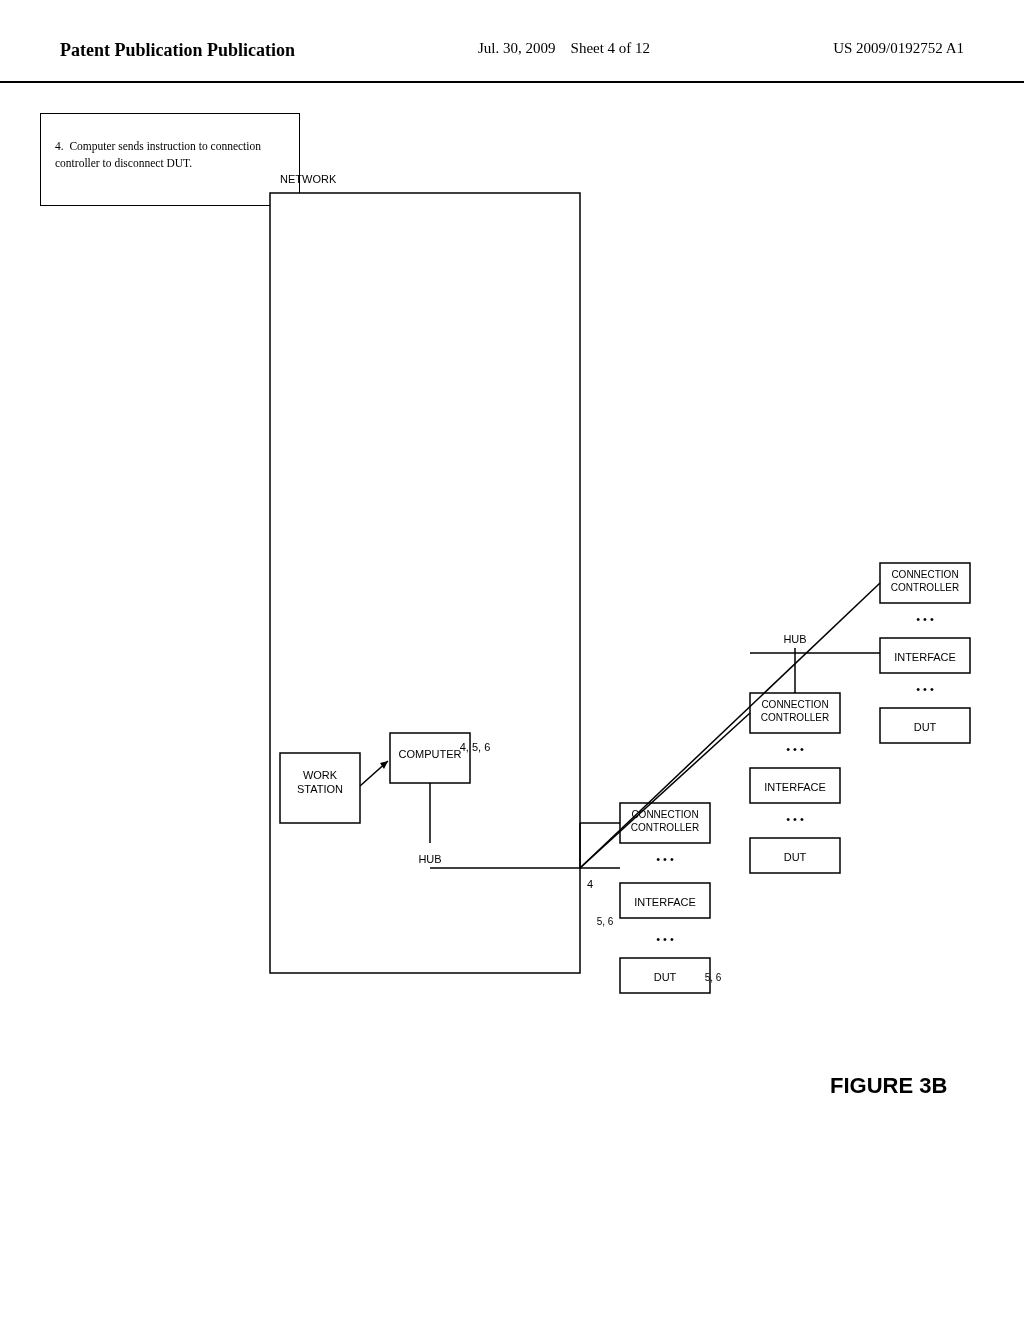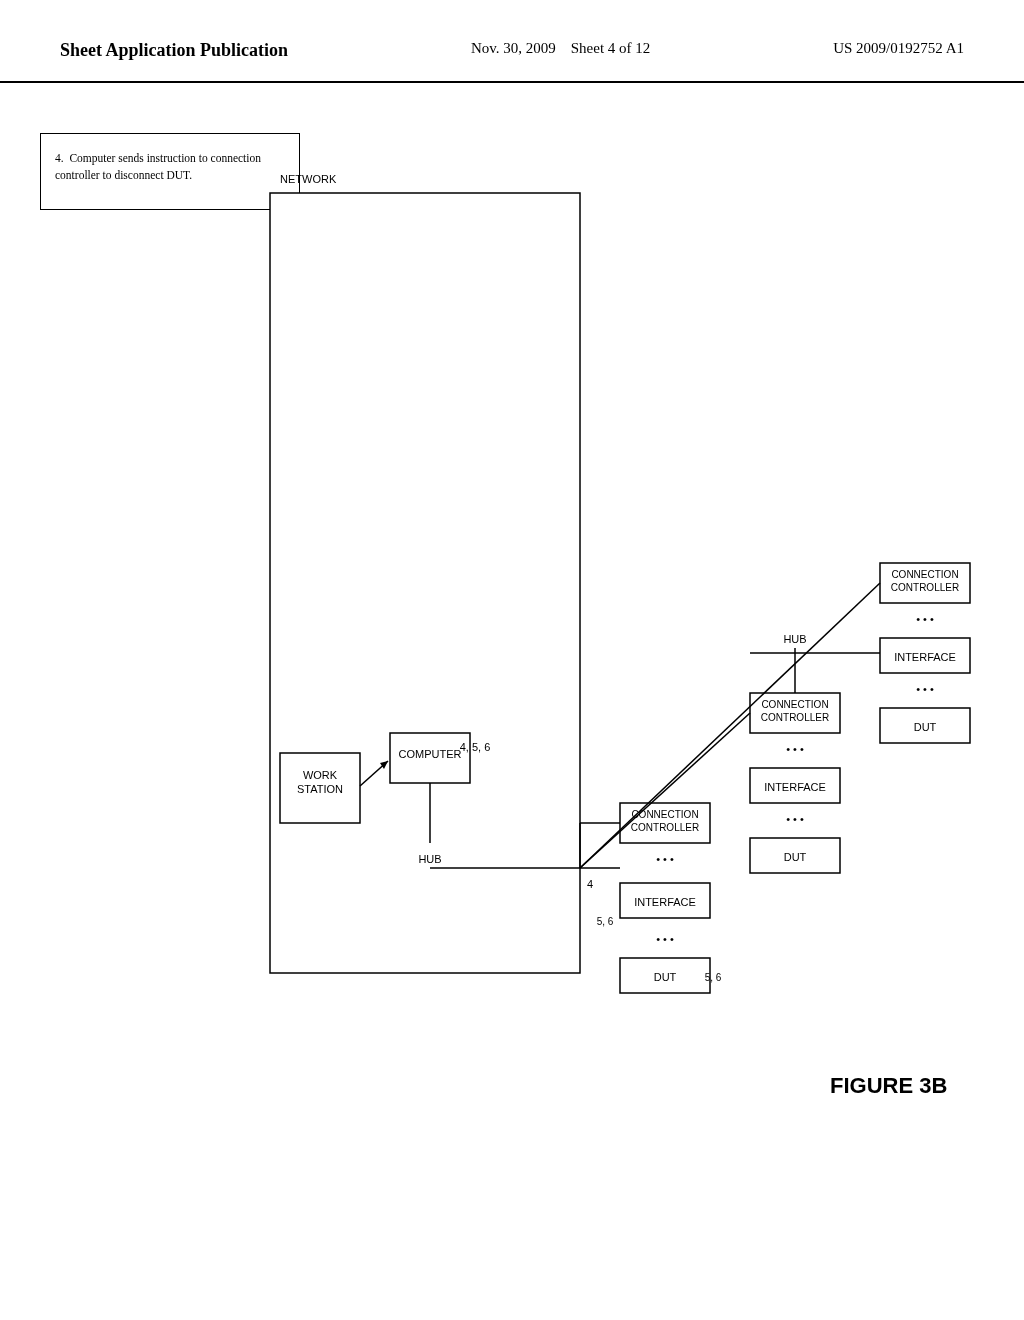--- a/index.html
+++ b/index.html
@@ -44,23 +44,22 @@
 
     
     .notes-section {
       width: 280px;
       position: relative;
       flex-shrink: 0;
     }
 
     .notes-box {
       border: 1.5px solid #000;
-      padding: 16px 14px;
+      padding: 24px 14px;
       width: 260px;
-      margin-top: 20px;
     }
 
     .notes-box p {
       font-size: 11.5px;
       line-height: 1.5;
       margin-bottom: 8px;
     }
 
     
     .diagram-section {
@@ -74,23 +73,23 @@
       top: 0;
       left: -60px;
       width: 780px;
       height: 1150px;
     }
   </style>
 </head>
 <body>
 
 <div class="header">
-  <div class="header-title">Sheet Application Publication</div>
+  <div class="header-title">Patent Publication Publication</div>
   <div class="header-meta">
-    <span>Nov. 30, 2009</span>&nbsp;&nbsp;&nbsp;
+    <span>Jul. 30, 2009</span>&nbsp;&nbsp;&nbsp;
     <span>Sheet 4 of 12</span>
   </div>
   <div class="header-patent">US 2009/0192752 A1</div>
 </div>
 
 <div class="content">
 
   <div class="notes-section">
     <div class="notes-box">
       <p>4.&nbsp;&nbsp;Computer sends instruction to connection controller to disconnect DUT.</p>

